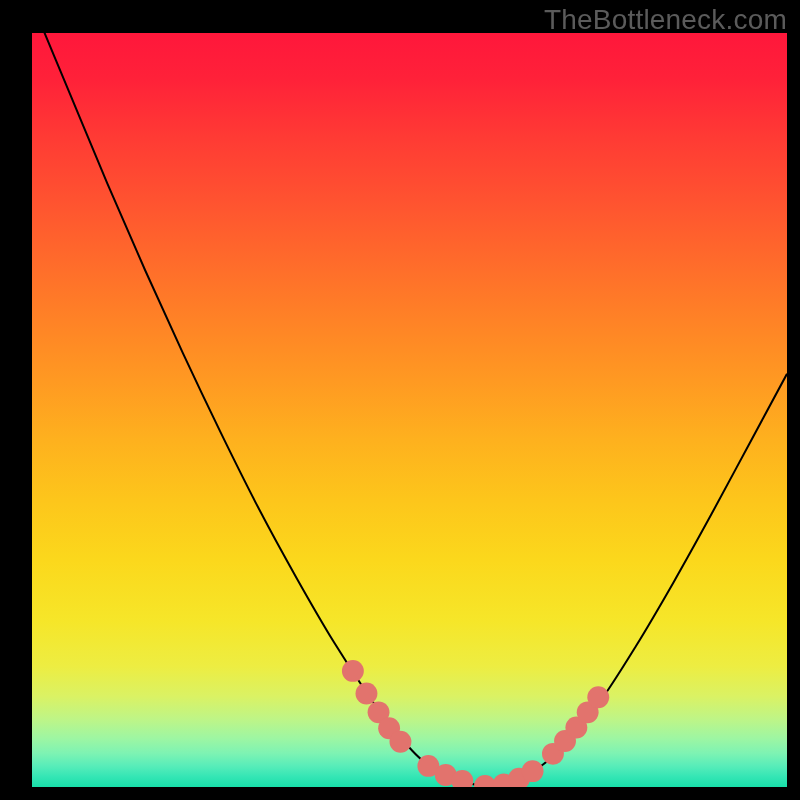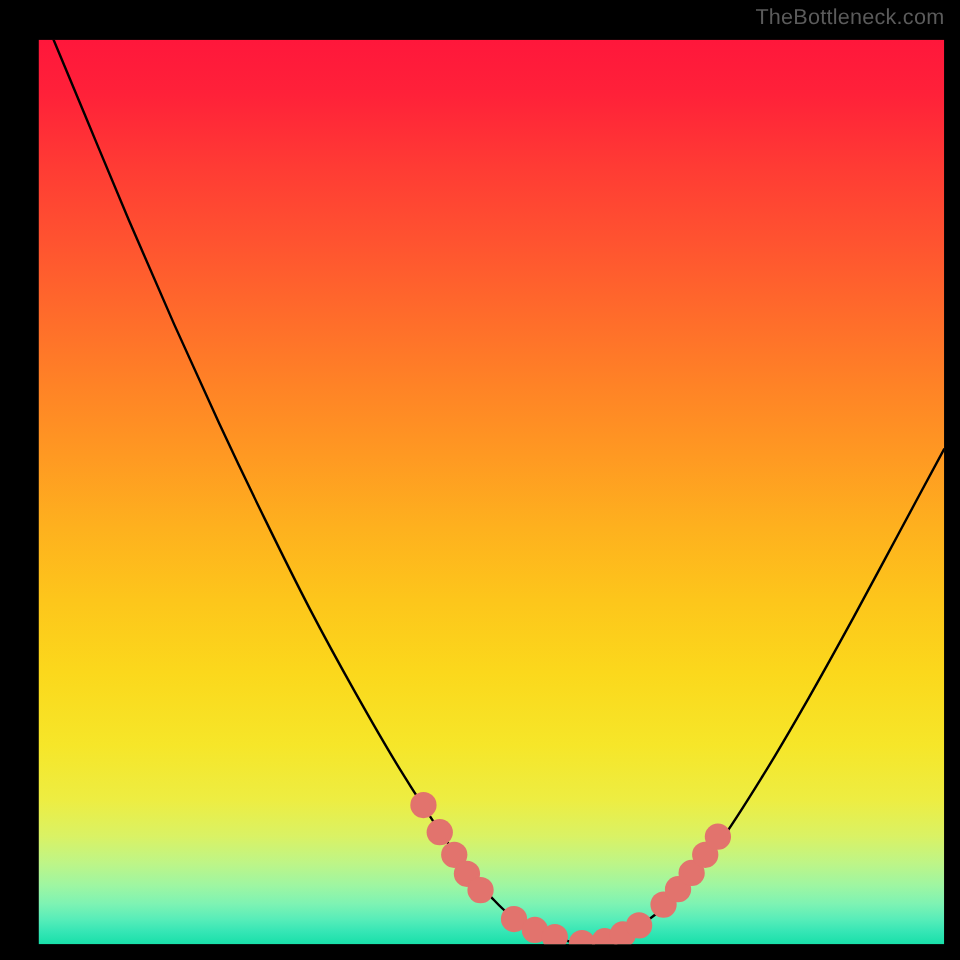--- a/index.html
+++ b/index.html
@@ -24,21 +24,21 @@
     position: absolute;
     inset: 0;
   }
   .curve-svg {
     position: absolute;
     inset: 0;
   }
   .watermark {
     position: absolute;
     color: #5b5b5b;
-    font-size: 18px;
+    font-size: 28px;
     font-weight: 500;
     letter-spacing: 0.2px;
   }
 </style>
 </head>
 <body>
 
 <div class="chart-frame"></div>
 <div class="plot-area" style="left: 32px; top: 33px; width: 755px; height: 754px;">
   <svg class="gradient-bg" preserveAspectRatio="none" viewBox="0 0 755 754" width="755" height="754">

